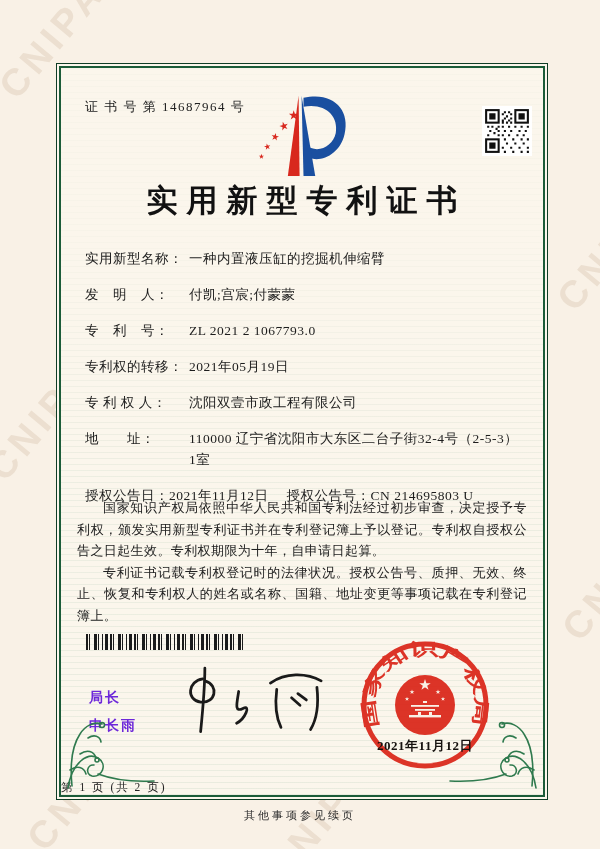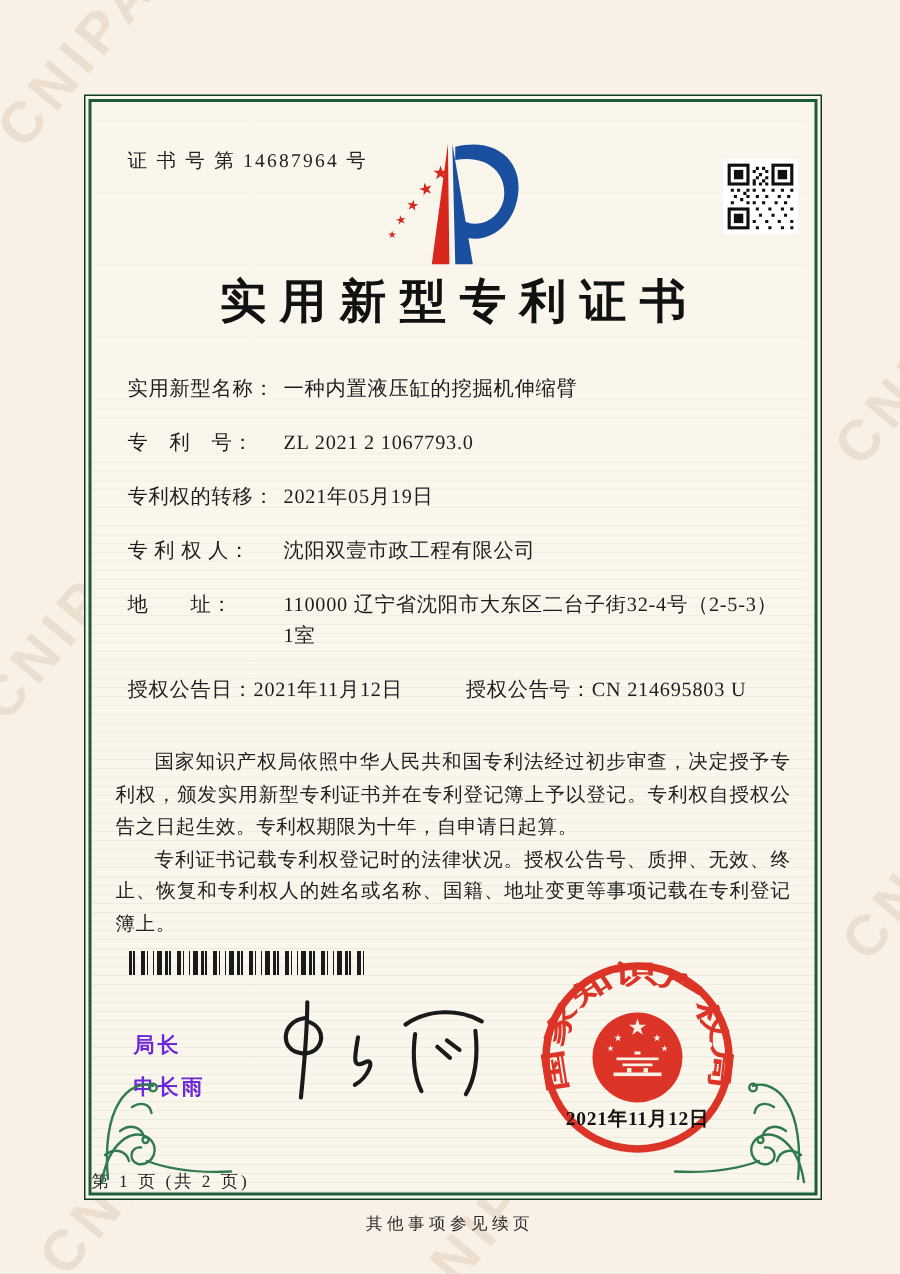--- a/index.html
+++ b/index.html
@@ -47,21 +47,21 @@
     position:absolute; left:0; right:0; top:112px; text-align:center;
     font-size:31px; font-weight:700; letter-spacing:9px; text-indent:9px; color:#111;
   }
 
   .fields{position:absolute; left:24px; right:22px; top:180px; font-size:13.5px;}
   .frow{display:flex; margin-bottom:15px; line-height:21px; letter-spacing:0.5px;font-family:Liberation Serif, serif;}
   .flabel{flex:0 0 104px; white-space:nowrap;}
   .fvalue{flex:1;}
   .grant-row{display:flex; line-height:21px; letter-spacing:0.5px;}
   .grant-pair{display:flex; white-space:nowrap;}
-  .grant-pair.second{margin-left:42px;}
+  .grant-pair.second{margin-left:18px;}
 
   .paras{
     position:absolute; left:16px; right:16px; top:429px;
     font-size:13px; line-height:21.5px; text-align:justify; letter-spacing:0.4px; color:#222;
   }
   .paras p{margin:0; text-indent:2em;}
 
   .barcode{
     position:absolute; left:25px; top:566px; width:158px; height:16px;
     background:repeating-linear-gradient(90deg,
@@ -156,20 +156,24 @@
                    M20,42h2v2h-2z M28,42h2v2h-2z M36,42h2v2h-2z M42,42h2v2h-2z"></path>
         </g>
       </svg>
 
       <div class="title">实用新型专利证书</div>
 
       <div class="fields">
         <div class="frow">
           <span class="flabel">实用新型名称：</span>
           <span class="fvalue">一种内置液压缸的挖掘机伸缩臂</span>
+        </div>
+        <div class="frow">
+          <span class="flabel">发　明　人：</span>
+          <span class="fvalue">付凯;宫宸;付蒙蒙</span>
         </div>
         <div class="frow">
           <span class="flabel">专　利　号：</span>
           <span class="fvalue">ZL 2021 2 1067793.0</span>
         </div>
         <div class="frow">
           <span class="flabel">专利权的转移：</span>
           <span class="fvalue">2021年05月19日</span>
         </div>
         <div class="frow">

